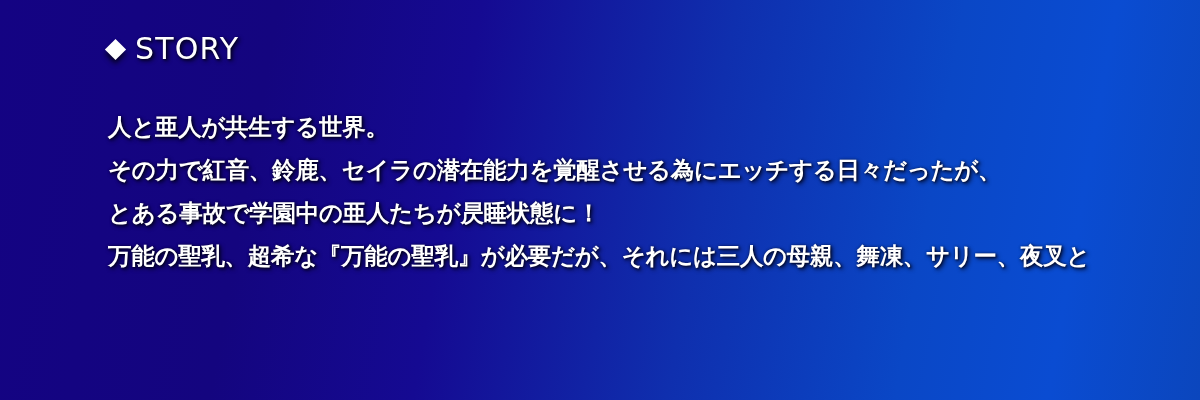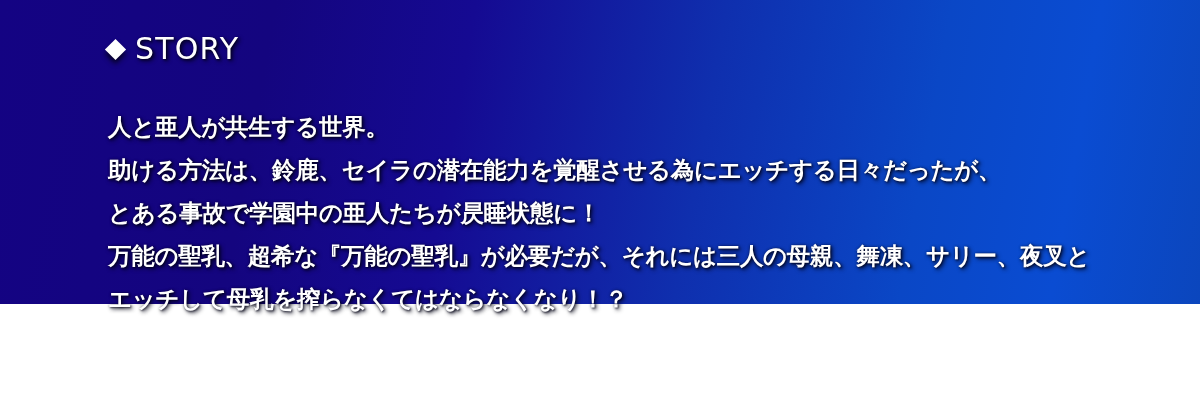--- a/index.html
+++ b/index.html
@@ -10,21 +10,21 @@
   body {
     width: 1200px;
     height: 400px;
     overflow: hidden;
     font-family: "DejaVu Sans", "Liberation Sans", sans-serif;
   }
 
   #story-panel {
     position: relative;
     width: 1200px;
-    height: 304px;
+    height: 400px;
     box-sizing: border-box;
     
     background-color: #150689;
     background-image:
       linear-gradient(100deg,
         #140383 0%,
         #14057f 22%,
         #150a92 38%,
         #0f2fae 58%,
         #0a47c6 76%,
@@ -95,19 +95,18 @@
 
 <div id="story-panel">
 
   <div id="heading-row">
     <span class="diamond-icon"></span>
     <span id="heading-label">STORY</span>
   </div>
 
   <div id="story-body">
     <div class="story-line">人と亜人が共生する世界。</div>
-    <div class="story-line">助ける方法は、鈴鹿、セイラの潜在能力を覚醒させる為にエッチする日々だったが、</div>
+    <div class="story-line">その力で紅音、鈴鹿、セイラの潜在能力を覚醒させる為にエッチする日々だったが、</div>
     <div class="story-line">とある事故で学園中の亜人たちが昃睡状態に！</div>
     <div class="story-line">万能の聖乳、超希な『万能の聖乳』が必要だが、それには三人の母親、舞凍、サリー、夜叉と</div>
-    <div class="story-line">エッチして母乳を搾らなくてはならなくなり！？</div>
   </div>
 
 </div>
 
 </body></html>

